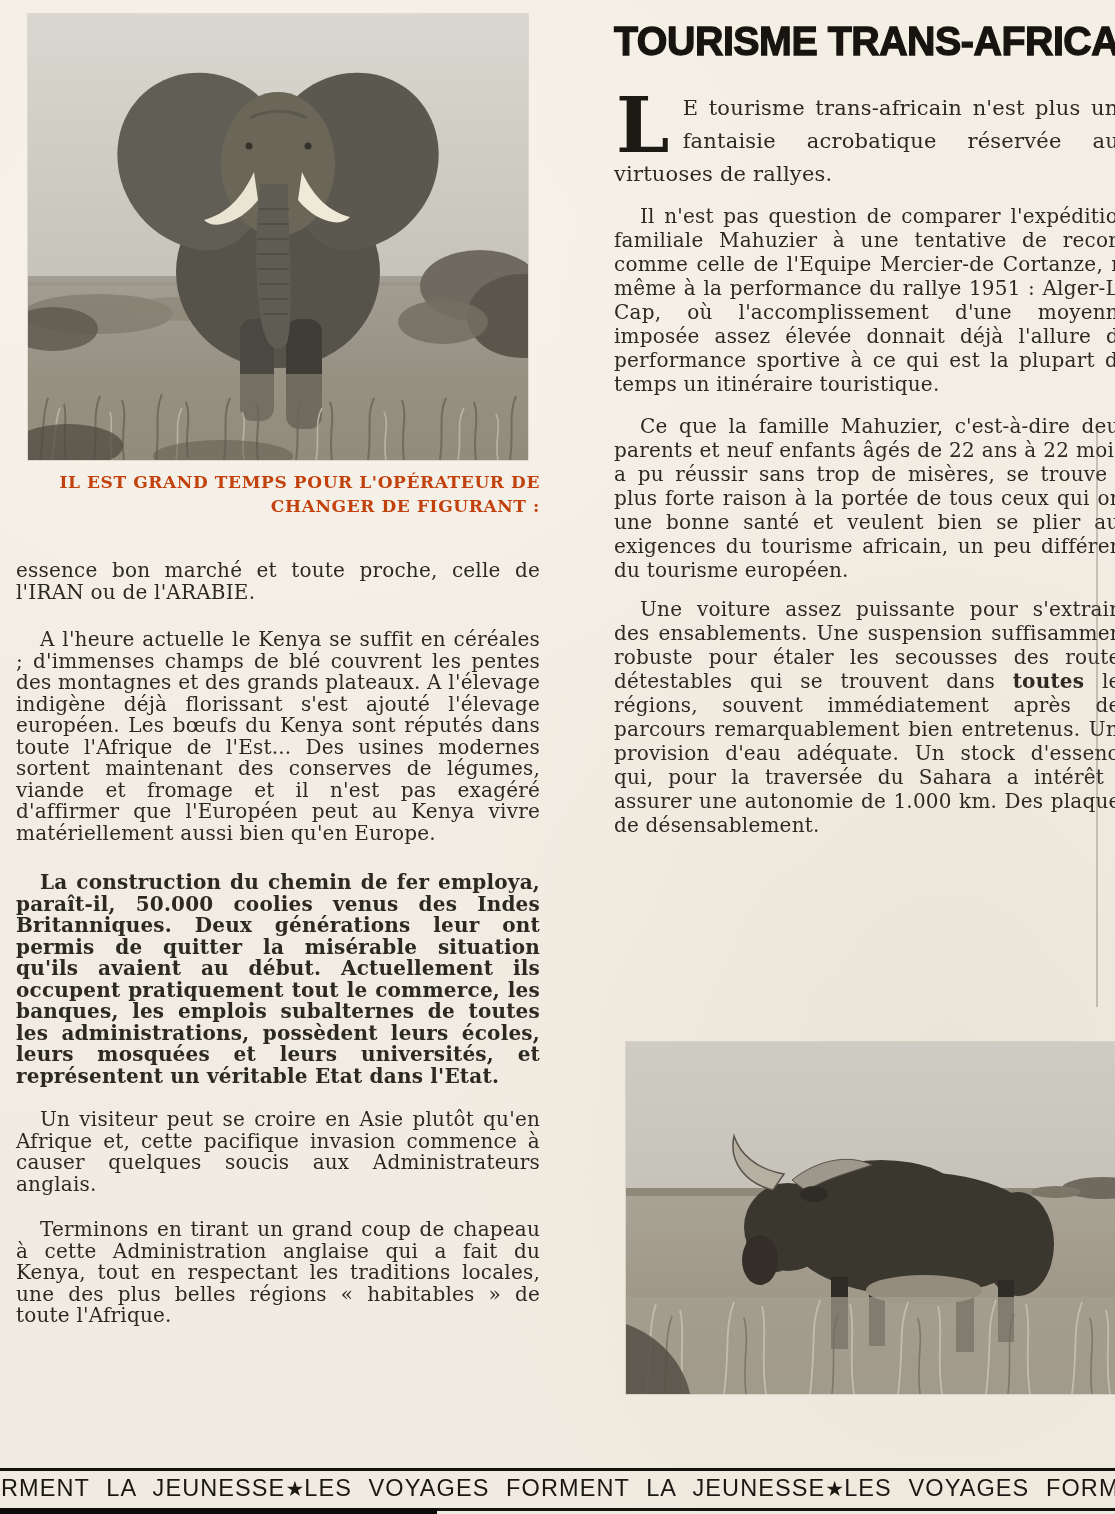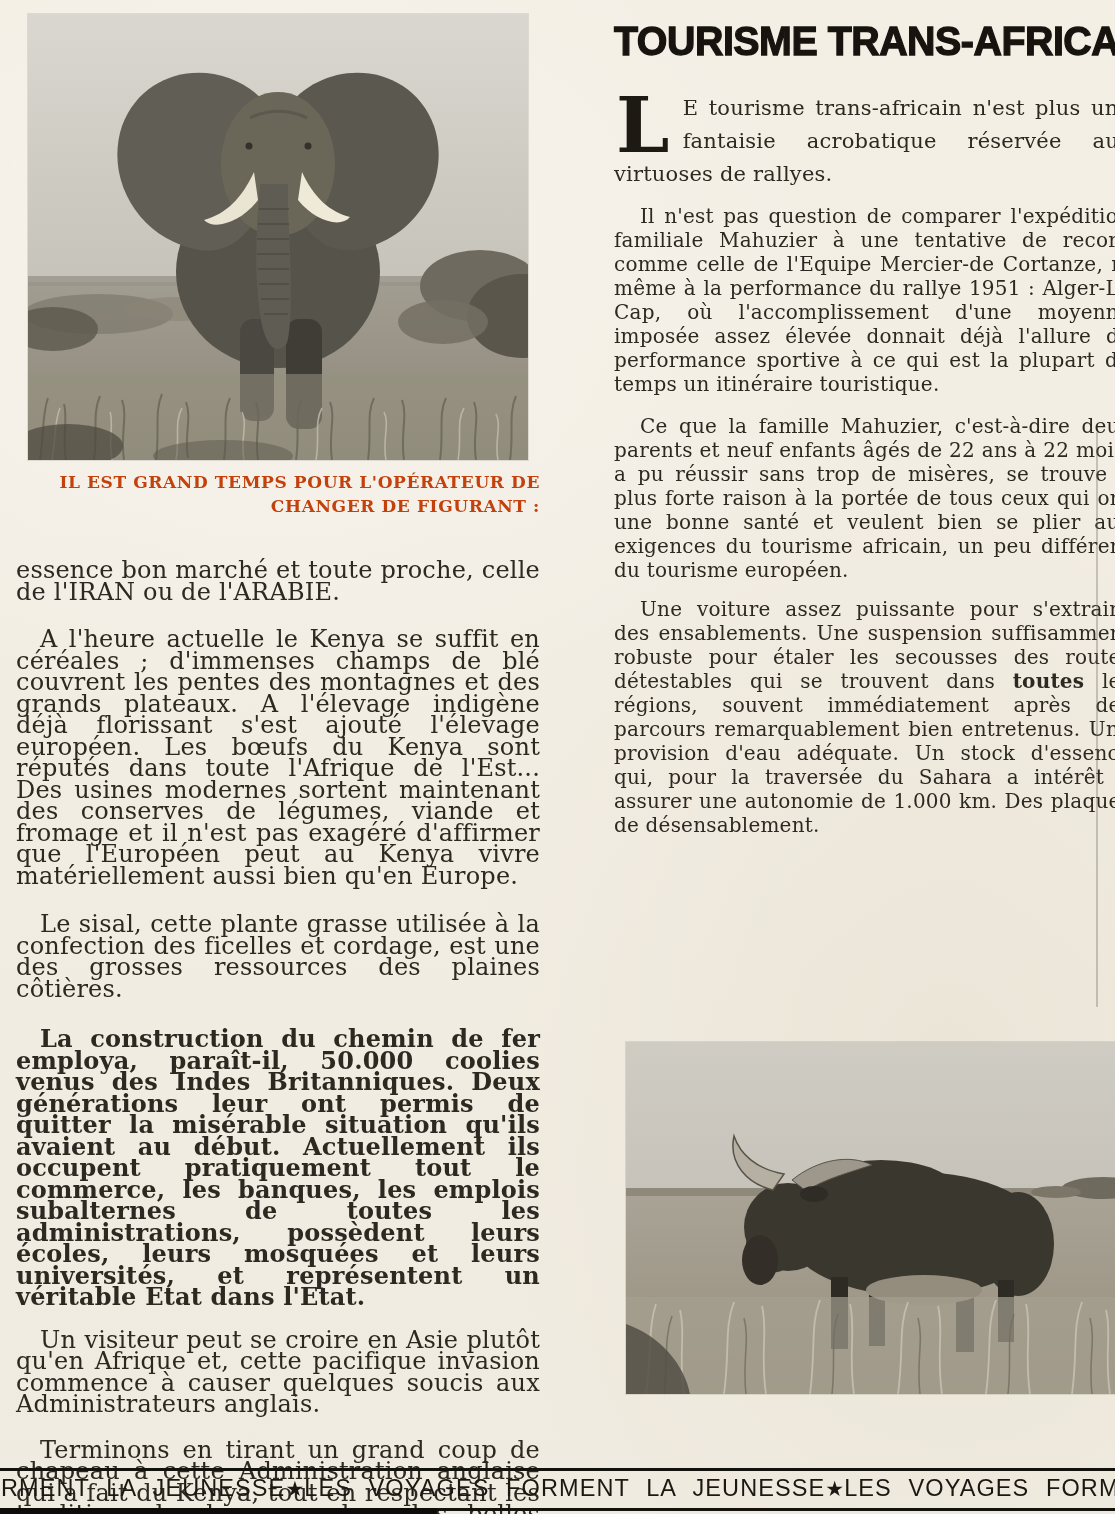--- a/index.html
+++ b/index.html
@@ -23,21 +23,21 @@
 
   .caption{
     position:absolute;left:0;width:100%;text-align:right;
     font-weight:700;font-size:17px;line-height:24px;letter-spacing:0.6px;color:#c2410c;
   }
   .elephant-caption{top:470px;}
   .buffalo-caption{top:1418px;font-weight:600;letter-spacing:2.5px;font-size:18px;}
 
   .left-text{position:absolute;left:0;top:560px;width:524px;}
   .left-text p{
-    margin:0;font-size:24px;line-height:21.5px;text-align:justify;
+    margin:0;font-size:20px;line-height:21.5px;text-align:justify;
     letter-spacing:0.2px;
   }
   .left-text p.indent{text-indent:24px;}
   .lp2{margin-top:26px !important;}
   .lp3{margin-top:27px !important;}
   .lp4{margin-top:28px !important;font-weight:bold;}
   .lp5{margin-top:22px !important;}
   .lp6{margin-top:24px !important;}
 
   .headline{
@@ -152,21 +152,20 @@
   </figure>
 
   <div class="caption elephant-caption">
     <div>IL EST GRAND TEMPS POUR L'OPÉRATEUR DE</div>
     <div>CHANGER DE FIGURANT :</div>
   </div>
 
   <div class="left-text">
     <p>essence bon marché et toute proche, celle de l'IRAN ou de l'ARABIE.</p>
     <p class="indent lp2">A l'heure actuelle le Kenya se suffit en céréales ; d'immenses champs de blé couvrent les pentes des montagnes et des grands plateaux. A l'élevage indigène déjà florissant s'est ajouté l'élevage européen. Les bœufs du Kenya sont réputés dans toute l'Afrique de l'Est... Des usines modernes sortent maintenant des conserves de légumes, viande et fromage et il n'est pas exagéré d'affirmer que l'Européen peut au Kenya vivre matériellement aussi bien qu'en Europe.</p>
-    <p class="indent lp3">Le sisal, cette plante grasse utilisée à la confection des ficelles et cordage, est une des grosses ressources des plaines côtières.</p>
     <p class="indent lp4">La construction du chemin de fer employa, paraît-il, 50.000 coolies venus des Indes Britanniques. Deux générations leur ont permis de quitter la misérable situation qu'ils avaient au début. Actuellement ils occupent pratiquement tout le commerce, les banques, les emplois subalternes de toutes les administrations, possèdent leurs écoles, leurs mosquées et leurs universités, et représentent un véritable Etat dans l'Etat.</p>
     <p class="indent lp5">Un visiteur peut se croire en Asie plutôt qu'en Afrique et, cette pacifique invasion commence à causer quelques soucis aux Administrateurs anglais.</p>
     <p class="indent lp6">Terminons en tirant un grand coup de chapeau à cette Administration anglaise qui a fait du Kenya, tout en respectant les traditions locales, une des plus belles régions « habitables » de toute l'Afrique.</p>
   </div>
 </div>
 
 <div class="col col-right">
 
   <h1 class="headline">TOURISME TRANS-AFRICAIN</h1>
 

